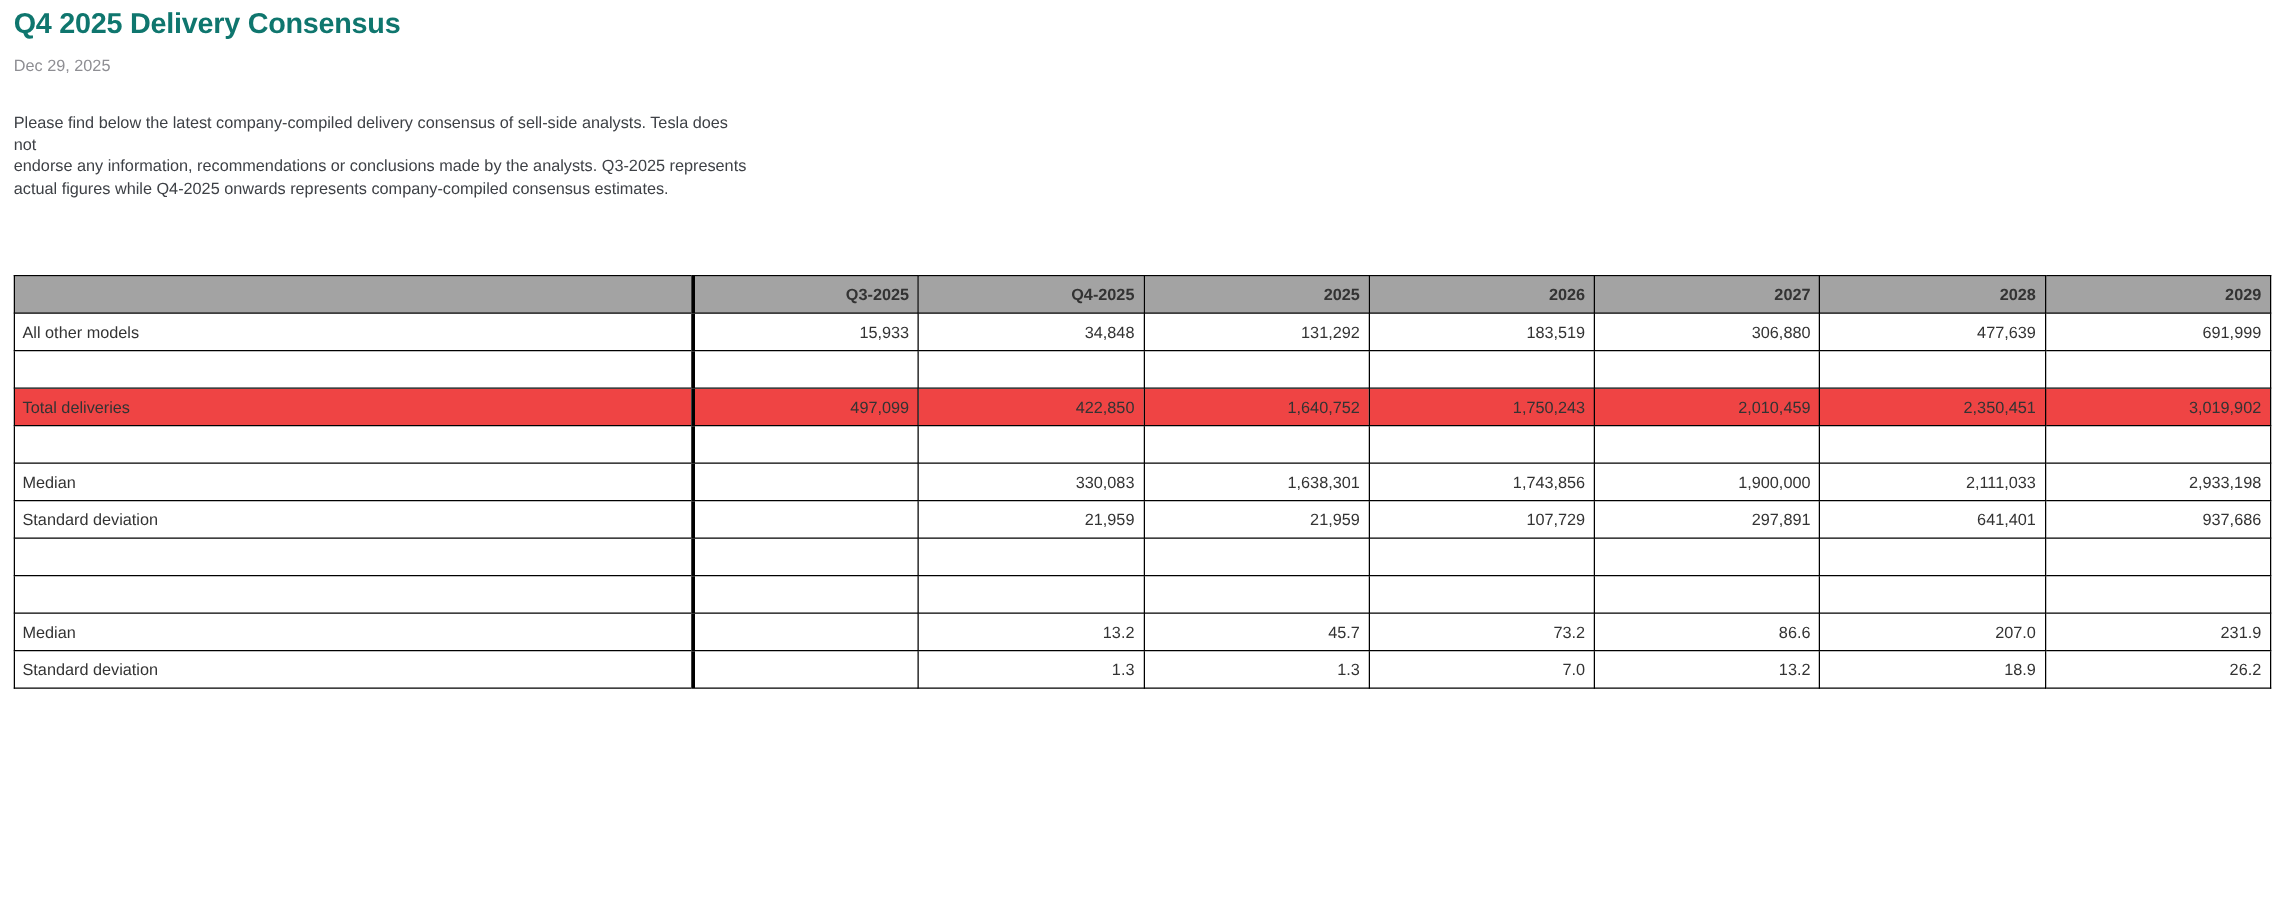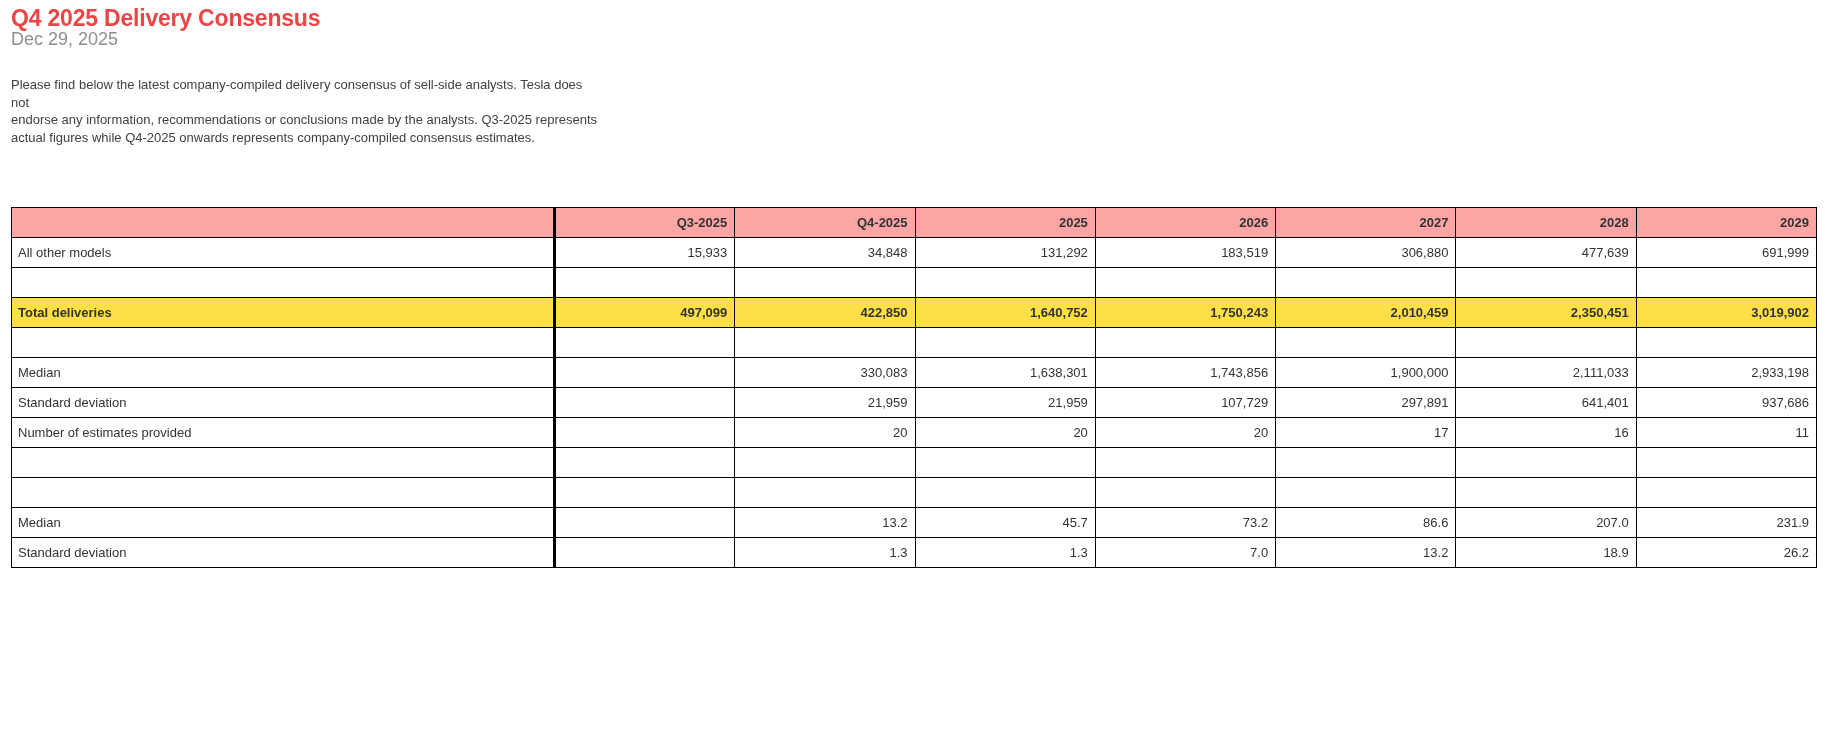--- a/index.html
+++ b/index.html
@@ -9,25 +9,26 @@
     font-family: "Liberation Sans", sans-serif;
     color: #393c41;
     overflow: hidden;
   }
   .page { padding-left: 11px; padding-right: 8px; }
   h1.title {
     padding-top: 4px;
     font-size: 23px;
     font-weight: 700;
     letter-spacing: -0.2px;
-    color: #ef4444;
+    color: #0f766e;
     line-height: 28px;
   }
   .date {
-    font-size: 18px;
+    margin-top: 13px;
+    font-size: 13px;
     color: #8e8e93;
     line-height: 15px;
   }
   .para {
     margin-top: 29px;
     font-size: 13px;
     line-height: 17.5px;
     color: #3e4146;
     max-width: 590px;
     white-space: pre-line;
@@ -44,32 +45,32 @@
   }
   table.consensus col.c-label { width: 543px; }
   table.consensus th, table.consensus td {
     border: 1px solid #000000;
     height: 30px;
     padding: 0 7px;
     overflow: hidden;
     white-space: nowrap;
   }
   table.consensus th {
-    background: #fca5a5;
+    background: #a3a3a3;
     font-weight: 700;
     text-align: right;
   }
   table.consensus td.label { text-align: left; padding-left: 6px; }
   table.consensus td.num { text-align: right; }
   table.consensus .label, table.consensus th.label-col {
     border-right: 3px solid #000000;
   }
   table.consensus tr.total td {
-    background: #fde047;
-    font-weight: 700;
+    background: #ef4444;
+    font-weight: 400;
   }
   table.consensus tr.spacer td { background: #ffffff; }
 </style>
 </head>
 <body>
 
 <div class="page">
   <h1 class="title">Q4 2025 Delivery Consensus</h1>
   <div class="date">Dec 29, 2025</div>
   <p class="para intro">Please find below the latest company-compiled delivery consensus of sell-side analysts. Tesla does not
@@ -153,30 +154,20 @@
         <tr class="normal">
           <td class="label">Standard deviation</td>
           <td class="num"></td>
           <td class="num">21,959</td>
           <td class="num">21,959</td>
           <td class="num">107,729</td>
           <td class="num">297,891</td>
           <td class="num">641,401</td>
           <td class="num">937,686</td>
         </tr>
-        <tr class="normal">
-          <td class="label">Number of estimates provided</td>
-          <td class="num"></td>
-          <td class="num">20</td>
-          <td class="num">20</td>
-          <td class="num">20</td>
-          <td class="num">17</td>
-          <td class="num">16</td>
-          <td class="num">11</td>
-        </tr>
         <tr class="spacer">
           <td class="label"></td>
           <td class="num"></td>
           <td class="num"></td>
           <td class="num"></td>
           <td class="num"></td>
           <td class="num"></td>
           <td class="num"></td>
           <td class="num"></td>
         </tr>

